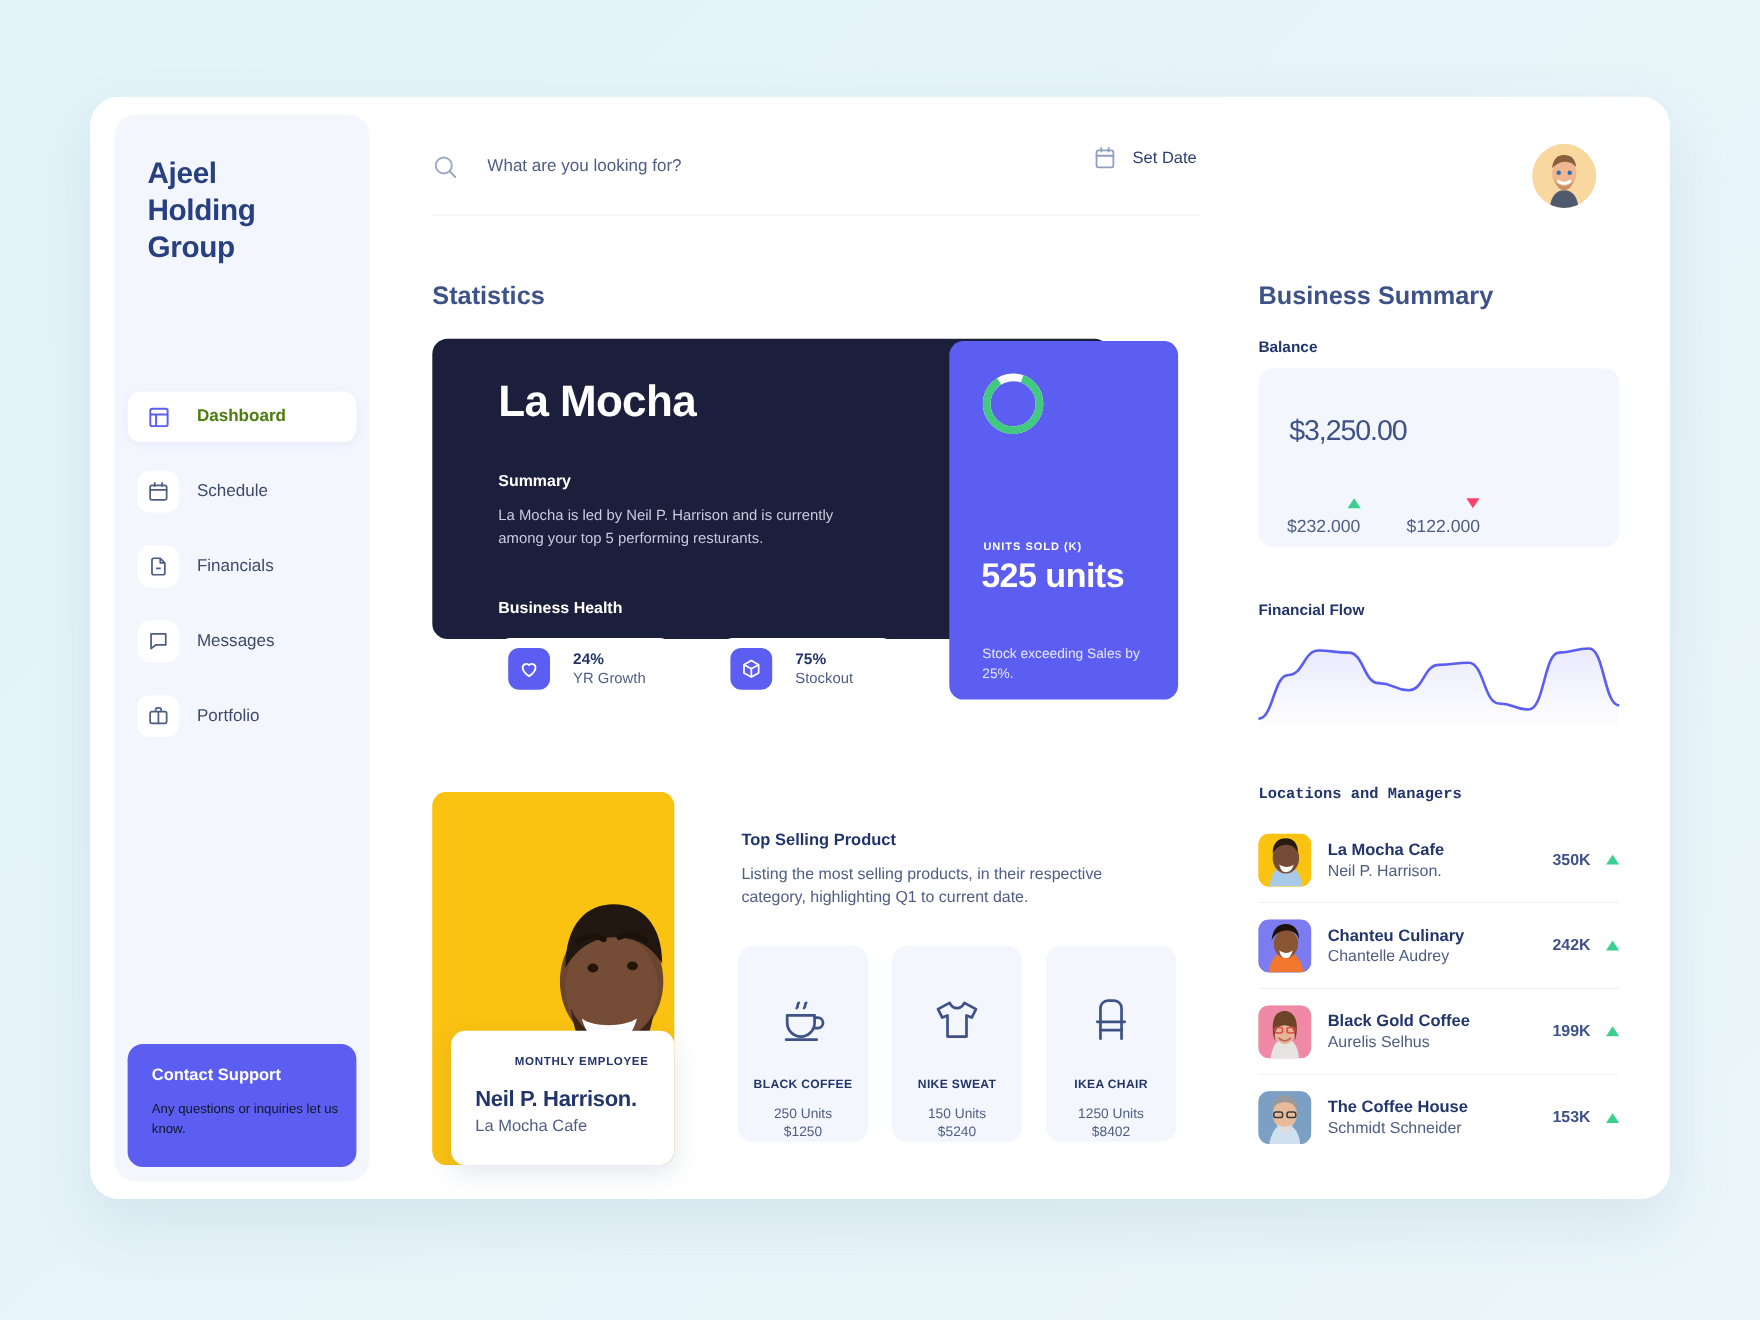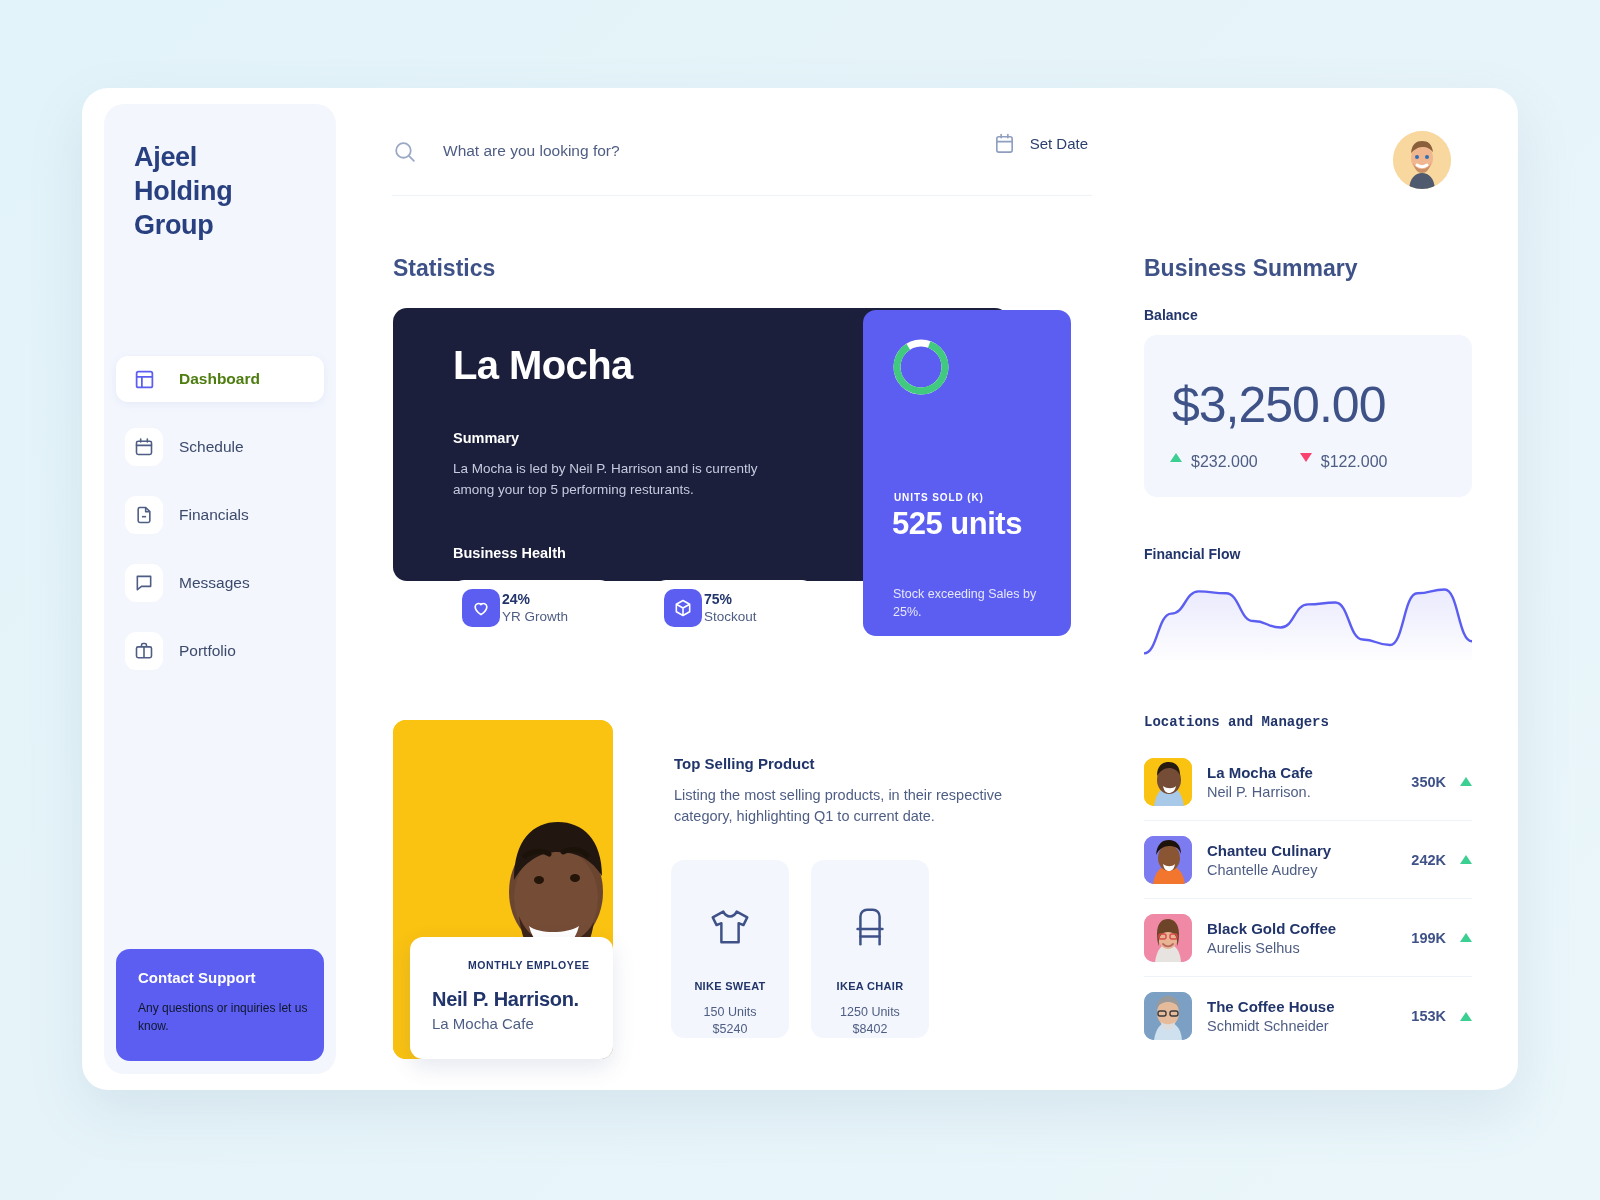--- a/index.html
+++ b/index.html
@@ -79,21 +79,21 @@
     background: #1b1f3b; border-radius: 14px;
   }
   .hero-name { position: absolute; left: 60px; top: 35px; font-size: 40px; font-weight: bold; color: #fff; letter-spacing: -.6px; }
   .hero-h { position: absolute; left: 60px; font-size: 14.5px; font-weight: bold; color: #fff; }
   #summary-h { top: 122px; }
   #health-h { top: 237px; }
   .hero-p { position: absolute; left: 60px; top: 150px; width: 330px; font-size: 13.5px; line-height: 21px; color: #c7cbe0; }
 
   .chip {
     position: absolute; top: 272px; height: 56px; width: 158px;
-    background: #fff; border-radius: 11px; display: flex; align-items: center; padding-left: 9px; gap: 2px;
+    background: #fff; border-radius: 11px; display: flex; align-items: center; padding-left: 9px; gap: 21px;
   }
   #chip-growth { left: 60px; }
   #chip-stock { left: 262px; }
   .chip-ico { width: 38px; height: 38px; border-radius: 10px; background: #5b5ef0; display: flex; align-items: center; justify-content: center; }
   .chip-val { font-size: 14px; font-weight: bold; color: #22356b; line-height: 17px; }
   .chip-sub { font-size: 13.5px; color: #4e5d83; line-height: 18px; }
 
   .units-card {
     position: absolute; left: 470px; top: 2px;
     width: 208px; height: 326px;
@@ -138,23 +138,23 @@
   .r-label { position: absolute; left: 1062px; font-size: 14px; font-weight: bold; color: #22356b; }
   #balance-label { top: 219px; }
   #flow-label { top: 458px; }
   #loc-label { top: 626px; font-family: Liberation Mono, monospace; }
 
   .balance-box {
     position: absolute; left: 1062px; top: 247px;
     width: 328px; height: 162px;
     background: #f3f6fd; border-radius: 13px;
   }
-  .balance-amount { position: absolute; left: 28px; top: 41px; font-size: 50px; color: #3f5288; letter-spacing: -1px; }
+  .balance-amount { position: absolute; left: 28px; top: 41px; font-size: 26px; color: #3f5288; letter-spacing: -1px; }
   .deltas { position: absolute; left: 26px; top: 118px; display: flex; gap: 42px; align-items: center; }
-  .delta { display: flex; align-items: flex-start; gap: 9px; font-size: 16px; color: #4e5d83; }
+  .delta { display: flex; align-items: flex-end; gap: 9px; font-size: 16px; color: #4e5d83; flex-direction: column; }
   .tri-up { width: 0; height: 0; border-left: 6px solid transparent; border-right: 6px solid transparent; border-bottom: 9px solid #3ccf92; }
   .tri-down { width: 0; height: 0; border-left: 6px solid transparent; border-right: 6px solid transparent; border-top: 9px solid #f9426f; }
 
   .flow-chart { position: absolute; left: 1062px; top: 492px; width: 328px; height: 80px; }
 
   .loc-list { position: absolute; left: 1062px; top: 655px; width: 328px; }
   .loc-row { display: flex; align-items: center; height: 78px; border-bottom: 1px solid #eef2f9; }
   .loc-row:last-child { border-bottom: none; }
   .loc-av { width: 48px; height: 48px; border-radius: 10px; flex: 0 0 48px; overflow: hidden; position: relative; }
   .loc-txt { margin-left: 15px; flex: 1; }
@@ -339,20 +339,33 @@
   <div class="emp-card">
     <div class="emp-kicker">MONTHLY EMPLOYEE</div>
     <div class="emp-name">Neil P. Harrison.</div>
     <div class="emp-place">La Mocha Cafe</div>
   </div>
 
   <div class="tsp-title">Top Selling Product</div>
   <p class="tsp-text">Listing the most selling products, in their respective category, highlighting Q1 to current date.</p>
 
   <div class="prod-row">
+    <div class="prod">
+      <span class="prod-ico">
+        <svg width="46" height="46" viewBox="0 0 48 48" fill="none" stroke="#3f5288" stroke-width="2.6" stroke-linecap="round" stroke-linejoin="round">
+          <path d="M9 20h26v7a13 13 0 0 1-13 13h0A13 13 0 0 1 9 27z"></path>
+          <path d="M35 22h3a5 5 0 0 1 0 10h-3"></path>
+          <line x1="8" y1="43" x2="37" y2="43"></line>
+          <path d="M20 8c-2 2 0 3-2 5M27 8c-2 2 0 3-2 5"></path>
+        </svg>
+      </span>
+      <span class="prod-name">BLACK COFFEE</span>
+      <span class="prod-units">250 Units</span>
+      <span class="prod-price">$1250</span>
+    </div>
 
     <div class="prod">
       <span class="prod-ico">
         <svg width="46" height="46" viewBox="0 0 48 48" fill="none" stroke="#3f5288" stroke-width="2.6" stroke-linecap="round" stroke-linejoin="round">
           <path d="M17 8L6 14l4 8 5-2v20h18V20l5 2 4-8L31 8c-2 4-5 5-7 5s-5-1-7-5z"></path>
         </svg>
       </span>
       <span class="prod-name">NIKE SWEAT</span>
       <span class="prod-units">150 Units</span>
       <span class="prod-price">$5240</span>

